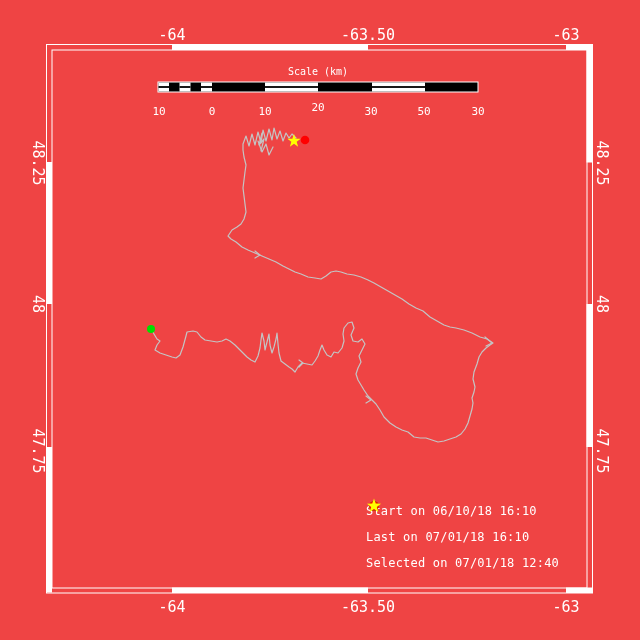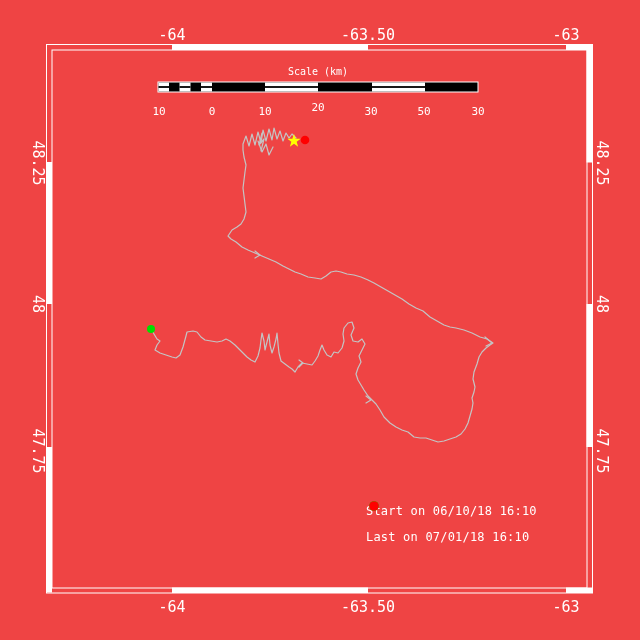--- a/index.html
+++ b/index.html
@@ -103,15 +103,21 @@
         <circle cx="8" cy="8" r="4.8" fill="#00e000"></circle>
       </svg>
       <span class="legend-text">Start on 06/10/18 16:10</span>
     </div>
     <div class="legend-row">
       <svg class="legend-icon" viewBox="0 0 16 16">
         <circle cx="8" cy="8" r="4.8" fill="#ff0000"></circle>
       </svg>
       <span class="legend-text">Last on 07/01/18 16:10</span>
     </div>
+    <div class="legend-row">
+      <svg class="legend-icon" viewBox="0 0 16 16">
+        <polygon points="8,0.6 9.74,5.6 15.04,5.71 10.81,8.92 12.35,14 8,10.96 3.65,14 5.19,8.92 0.96,5.71 6.26,5.6" fill="#ffff00"></polygon>
+      </svg>
+      <span class="legend-text">Selected on 07/01/18 12:40</span>
+    </div>
   </div>
 
 </div>
 
 </body></html>

